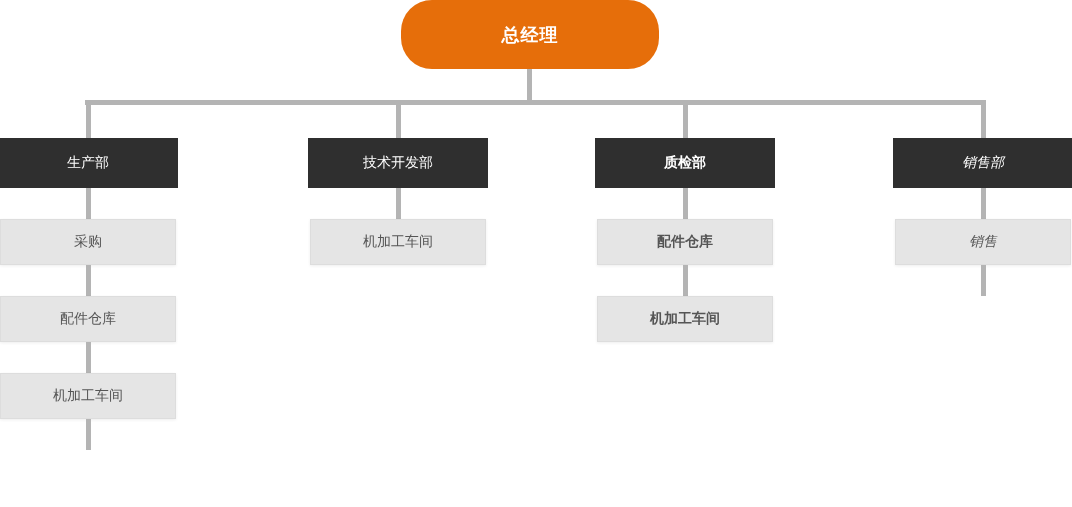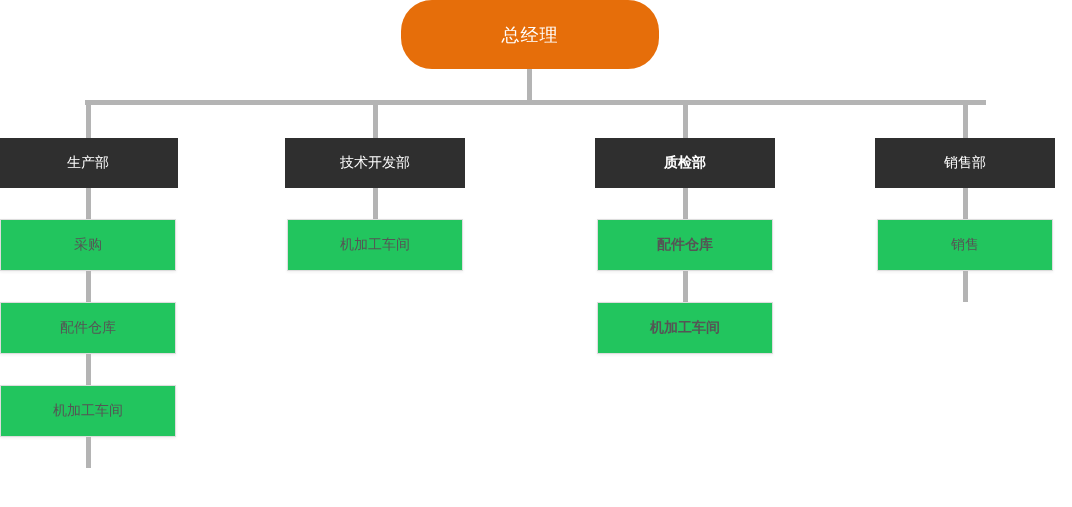--- a/index.html
+++ b/index.html
@@ -17,46 +17,46 @@
   .canvas{
     position:relative;
     width:1072px;height:507px;
     background:var(--page-bg);
     overflow:hidden;
   }
   .node-root{
     position:absolute;left:401px;top:0;width:258px;height:69px;
     background:var(--root-bg);
     color:var(--node-text);
-    font-size:18px;font-weight:normal;letter-spacing:1px;
+    font-size:18px;font-weight:bold;letter-spacing:1px;
     display:flex;align-items:center;justify-content:center;border-radius:31px;
   }
   .conn{position:absolute;background:var(--connector);}
   .conn-root-stub{left:527px;top:69px;width:5px;height:31px;}
   .conn-hbar{left:85px;top:100px;width:901px;height:5px;}
   .col{
     position:absolute;top:105px;width:180px;
     display:flex;flex-direction:column;align-items:center;
   }
   .col-1{left:-2px;}
-  .col-2{left:285px;}
+  .col-2{left:308px;}
   .col-3{left:595px;font-weight:bold;}
-  .col-4{left:875px;}
+  .col-4{left:893px;font-style:italic;}
   .stub-dept{width:5px;height:33px;background:var(--connector);}
   .stub{width:5px;height:31px;background:var(--connector);}
   .node-dept{
     width:180px;height:50px;
     background:var(--dept-bg);
     color:var(--node-text);
     font-size:14px;
     display:flex;align-items:center;justify-content:center;
   }
   .node-child{
-    width:176px;height:52px;
-    background:#22c55e;
+    width:176px;height:46px;
+    background:#e5e5e5;
     border:1px solid var(--child-border);
     box-shadow:0 1px 3px rgba(0,0,0,0.07);
     color:var(--child-text);
     font-size:14px;
     display:flex;align-items:center;justify-content:center;
   }
 </style>
 </head>
 <body>
 

